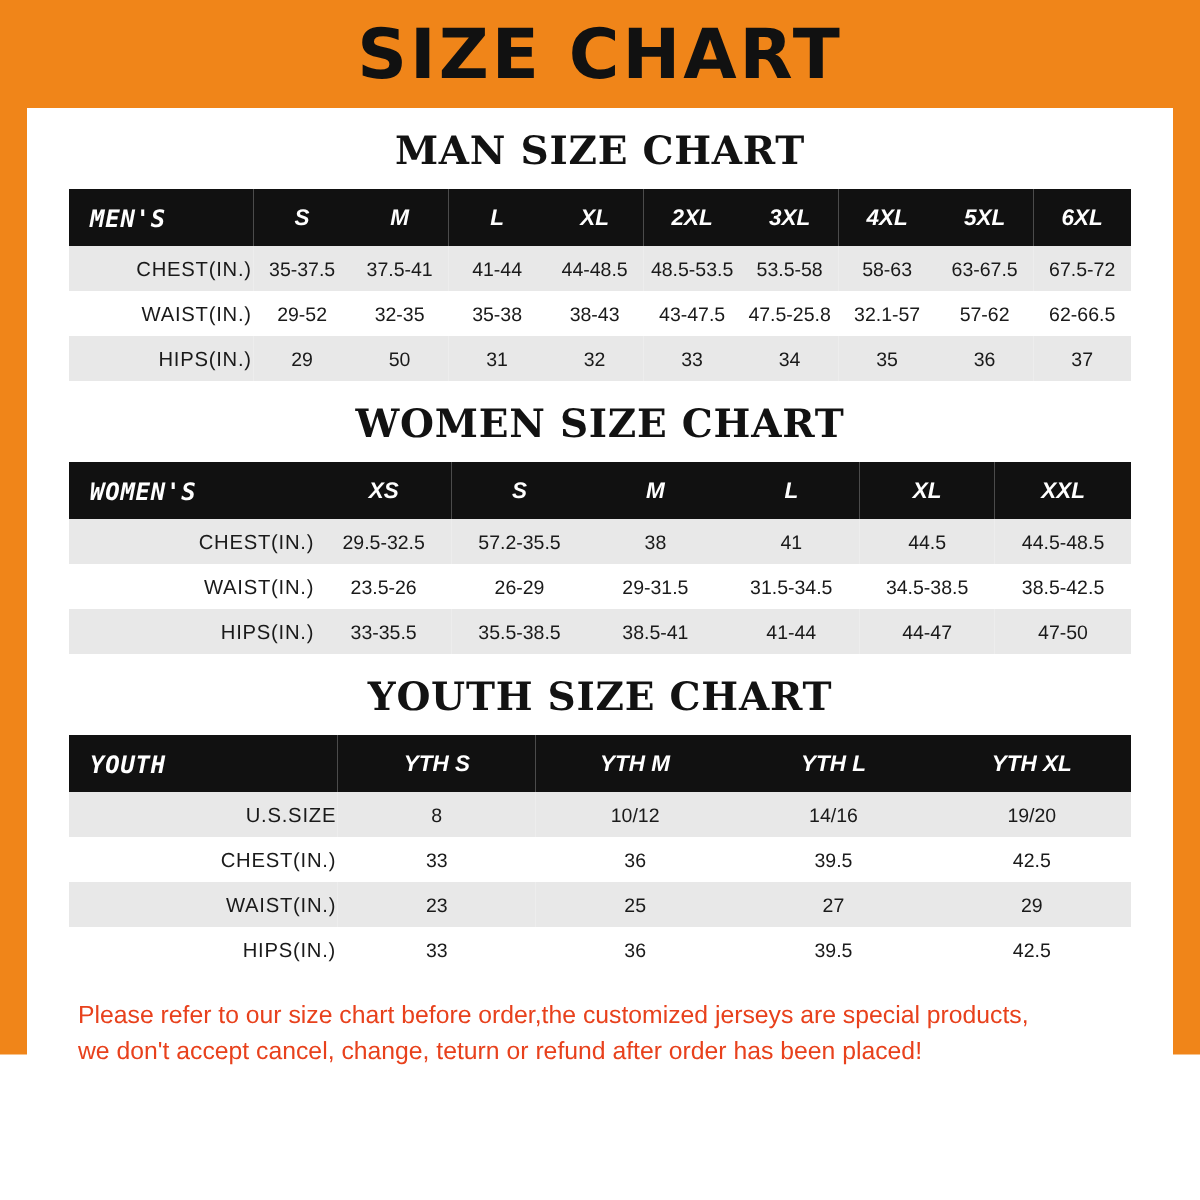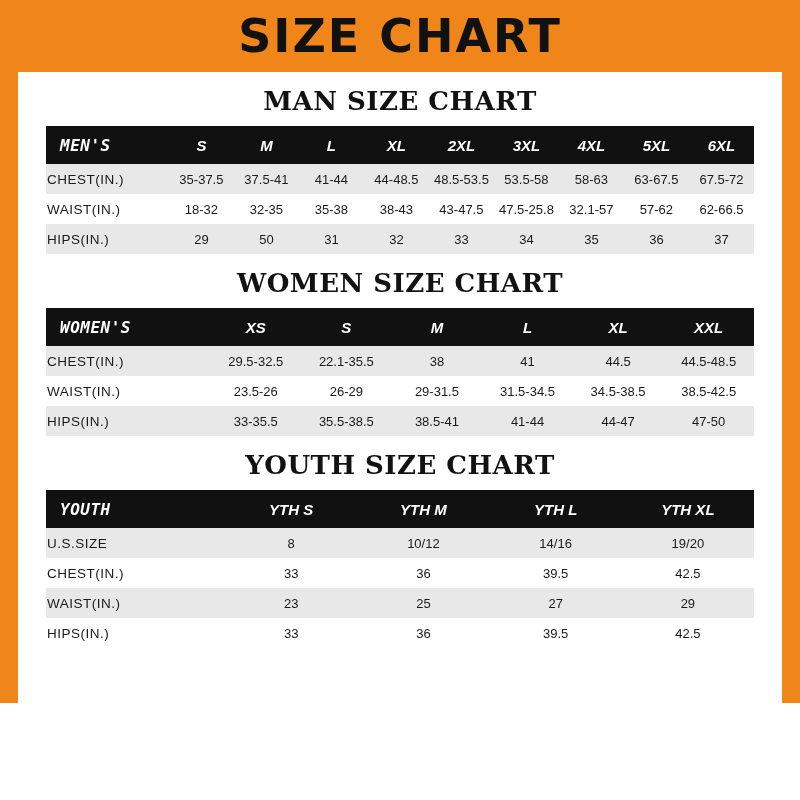--- a/index.html
+++ b/index.html
@@ -76,21 +76,21 @@
     font-size: 16px;
     letter-spacing: 0.5px;
   }
   table.size-table tbody td {
     height: 28px;
     text-align: center;
     vertical-align: middle;
     font-size: 13px;
   }
   table.size-table tbody td.first-col {
-    text-align: left;
+    text-align: right;
     letter-spacing: 0.5px;
     font-size: 13.5px;
   }
   table.size-table tbody tr.odd td {
     background: #e8e8e8;
   }
   table.size-table tbody tr.even td {
     background: #ffffff;
   }
   .note {
@@ -141,21 +141,21 @@
             <td>41-44</td>
             <td>44-48.5</td>
             <td>48.5-53.5</td>
             <td>53.5-58</td>
             <td>58-63</td>
             <td>63-67.5</td>
             <td>67.5-72</td>
           </tr>
           <tr class="even">
             <td class="first-col">WAIST(IN.)</td>
-            <td>18-32</td>
+            <td>29-52</td>
             <td>32-35</td>
             <td>35-38</td>
             <td>38-43</td>
             <td>43-47.5</td>
             <td>47.5-25.8</td>
             <td>32.1-57</td>
             <td>57-62</td>
             <td>62-66.5</td>
           </tr>
           <tr class="odd">
@@ -185,21 +185,21 @@
             <th style="width:13%">M</th>
             <th style="width:13%">L</th>
             <th style="width:13%">XL</th>
             <th style="width:13%">XXL</th>
           </tr>
         </thead>
         <tbody>
           <tr class="odd">
             <td class="first-col">CHEST(IN.)</td>
             <td>29.5-32.5</td>
-            <td>22.1-35.5</td>
+            <td>57.2-35.5</td>
             <td>38</td>
             <td>41</td>
             <td>44.5</td>
             <td>44.5-48.5</td>
           </tr>
           <tr class="even">
             <td class="first-col">WAIST(IN.)</td>
             <td>23.5-26</td>
             <td>26-29</td>
             <td>29-31.5</td>
@@ -258,15 +258,19 @@
             <td class="first-col">HIPS(IN.)</td>
             <td>33</td>
             <td>36</td>
             <td>39.5</td>
             <td>42.5</td>
           </tr>
         </tbody>
       </table>
     </div>
 
+    <div class="note">
+      <div>Please refer to our size chart before order,the customized jerseys are special products,</div>
+      <div>we don't accept cancel, change, teturn or refund after order has been placed!</div>
+    </div>
 
   </div>
 </div>
 
 </body></html>

